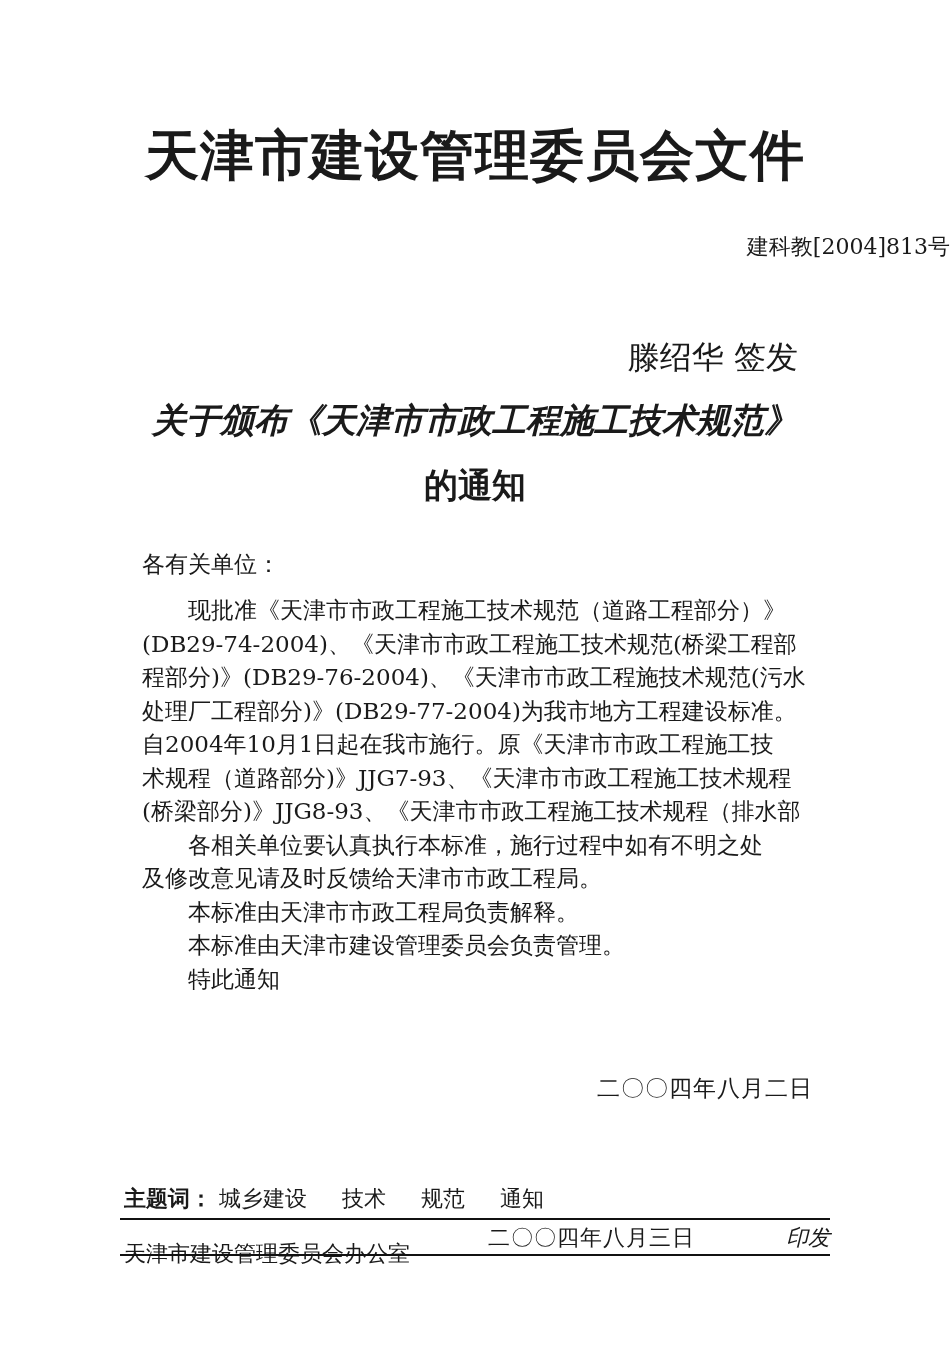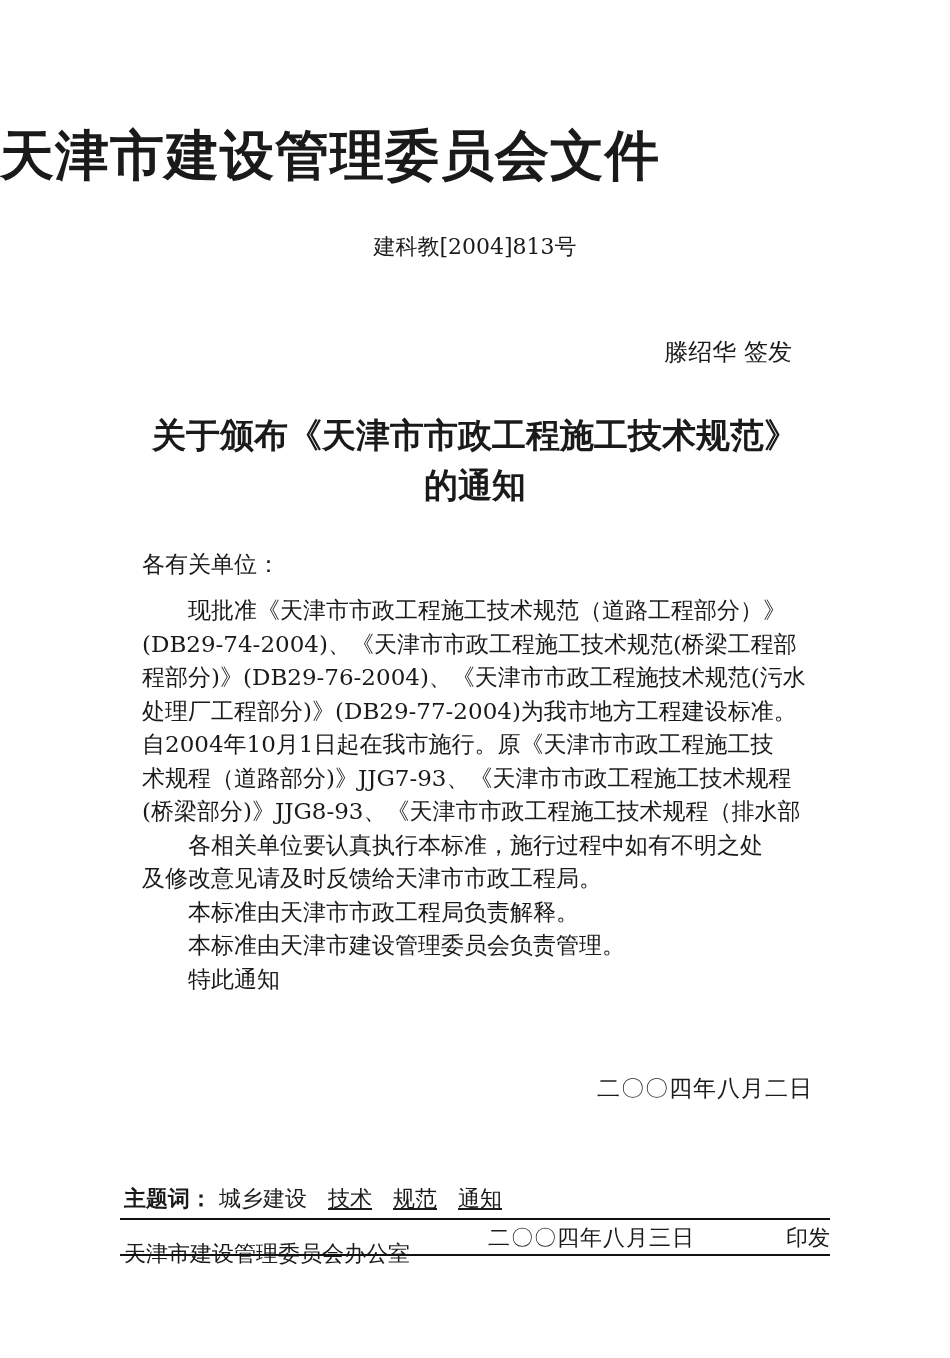--- a/index.html
+++ b/index.html
@@ -1,38 +1,38 @@
 <!DOCTYPE html>
 <html><head>
 <meta charset="utf-8">
 <style>
   html, body { margin: 0; padding: 0; background: #ffffff; }
   body { width: 950px; height: 1358px; position: relative; overflow: hidden; color: #1a1a1a; font-family: "DejaVu Serif", serif; }
   .abs { position: absolute; white-space: nowrap; }
-  .title { left: 0; width: 950px; top: 120px; font-size: 54px; font-weight: bold; letter-spacing: 1px; }
-  .docno { left: 0; width: 950px; top: 232px; text-align: center; font-size: 22px; }
-  .signer { right: 158px; top: 336px; font-size: 24px; }
+  .title { left: 0; width: 950px; top: 120px; text-align: center; font-size: 54px; font-weight: bold; letter-spacing: 1px; }
+  .docno { left: 0; width: 950px; top: 232px; text-align: right; font-size: 22px; }
+  .signer { right: 152px; top: 336px; font-size: 32px; }
   .subject { left: 0; width: 950px; text-align: center; font-size: 34px; font-weight: bold; }
-  .subject1 { top: 413px; }
+  .subject1 { top: 398px; font-style: italic; }
   .subject2 { top: 463px; }
   .body { left: 142px; width: 680px; font-size: 23px; line-height: 33.5px; }
   .salute { top: 548px; }
   .line { display: block; white-space: nowrap; }
   .p1 { top: 594px; }
   .date { right: 137px; top: 1073px; font-size: 23px; letter-spacing: 1px; }
   .keywords { left: 124px; top: 1184px; font-size: 22px; }
   .keywords .label { font-weight: bold; font-family: "DejaVu Sans", sans-serif; }
-  .kw { margin-left: 14px; text-decoration: underline; }
+  .kw { margin-left: 28px; }
   .rule { position: absolute; left: 120px; width: 710px; height: 0; border-top: 2px solid #111; }
   .rule1 { top: 1218px; }
   .rule2 { top: 1254px; }
   .footer { left: 124px; top: 1223px; width: 706px; font-size: 22px; display: flex; }
   .footer .org { flex: 0 0 auto; margin-top: 16px; }
   .footer .fdate { margin-left: 78px; letter-spacing: 1px; text-align: right; }
-  .footer .issued { margin-left: auto; }
+  .footer .issued { margin-left: auto; font-style: italic; }
 </style>
 </head>
 <body>
 
 <div class="abs title">天津市建设管理委员会文件</div>
 <div class="abs docno">建科教[2004]813号</div>
 <div class="abs signer">滕绍华  签发</div>
 
 <div class="abs subject subject1">关于颁布《天津市市政工程施工技术规范》</div>
 <div class="abs subject subject2">的通知</div>

